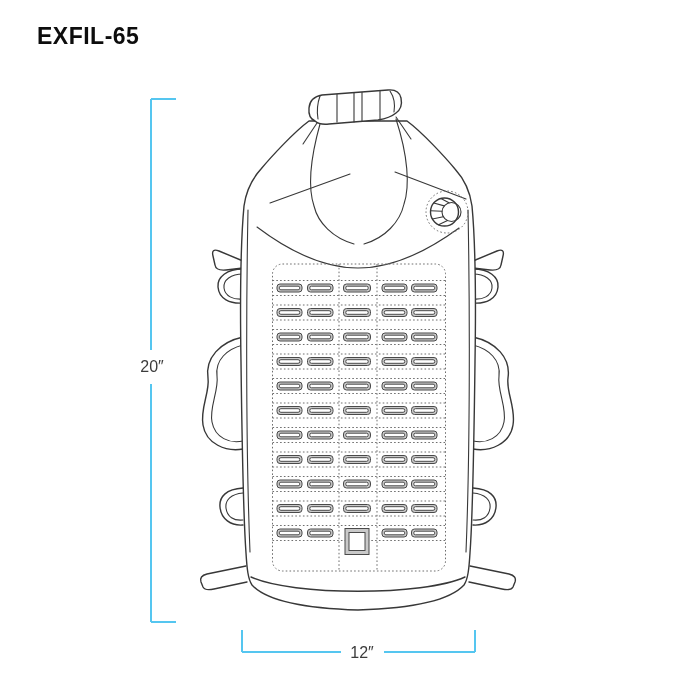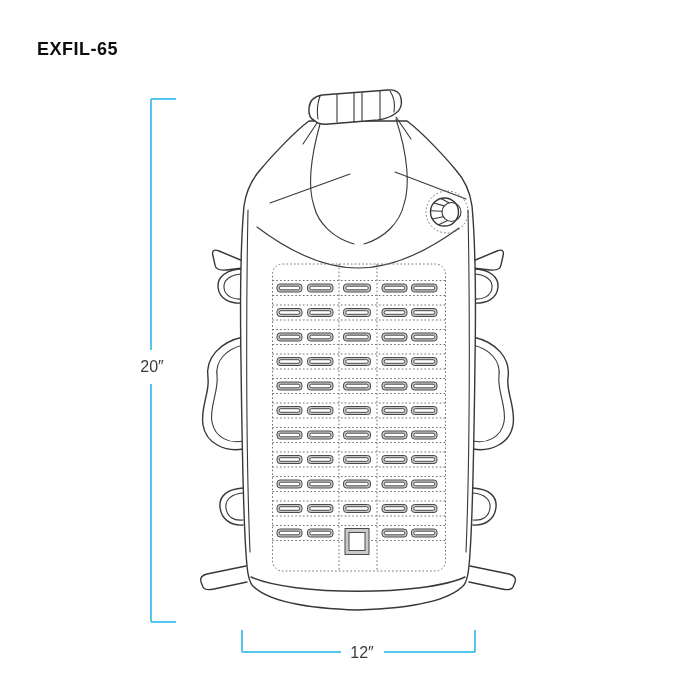--- a/index.html
+++ b/index.html
@@ -2,21 +2,21 @@
 <html style="--background: #ffffff; --dimension-line: #55c6f0; --outline: #383838; --stitch: #6e6e6e; --slot-fill: #c9c9c9; --label-text: #3c3c3c; --title-text: #0d0d0d;"><head>
 <meta charset="utf-8">
 <style>
   :root{
     --background:#ffffff; --dimension-line:#55c6f0; --outline:#383838;
     --stitch:#6e6e6e; --slot-fill:#c9c9c9; --label-text:#3c3c3c; --title-text:#0d0d0d;
   }
   *{margin:0;padding:0;box-sizing:border-box;}
   body{background:#e8e8e8;font-family:"Liberation Sans", sans-serif;}
   .page{position:relative;width:700px;height:700px;background:var(--background);overflow:hidden;}
-  .title{position:absolute;left:37px;top:39px;font-size:18px;font-weight:bold;
+  .title{position:absolute;left:37px;top:23px;font-size:23px;font-weight:bold;
          letter-spacing:.5px;color:var(--title-text);}
   svg{position:absolute;left:0;top:0;}
   .ln{stroke:var(--outline);fill:none;stroke-width:1.4;stroke-linecap:round;stroke-linejoin:round;}
   .body-fill{fill:#ffffff;}
   .thin{stroke-width:1.1;}
   .dim{stroke:var(--dimension-line);stroke-width:2;fill:none;stroke-linecap:butt;}
   .dim-label{fill:var(--label-text);font-family:"Liberation Sans", sans-serif;
              font-size:16px;font-weight:400;}
   .stitch{stroke:var(--stitch);fill:none;stroke-width:1;stroke-dasharray:1.6 2.2;}
   .slot-outer{fill:var(--slot-fill);stroke:#4a4a4a;stroke-width:1;}

